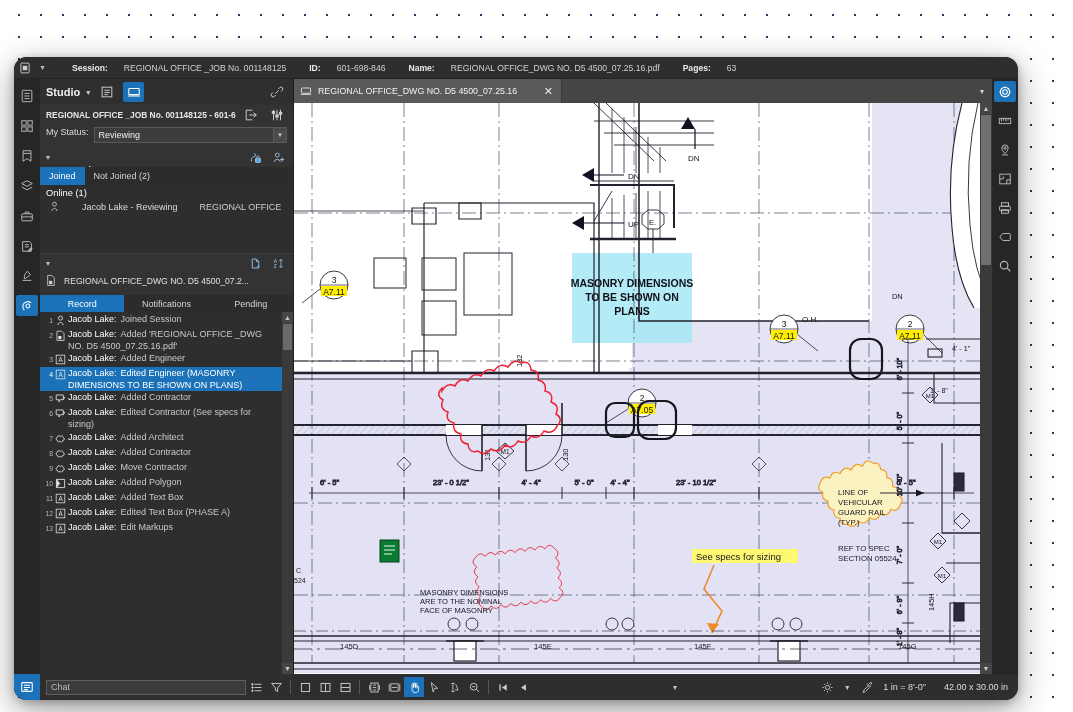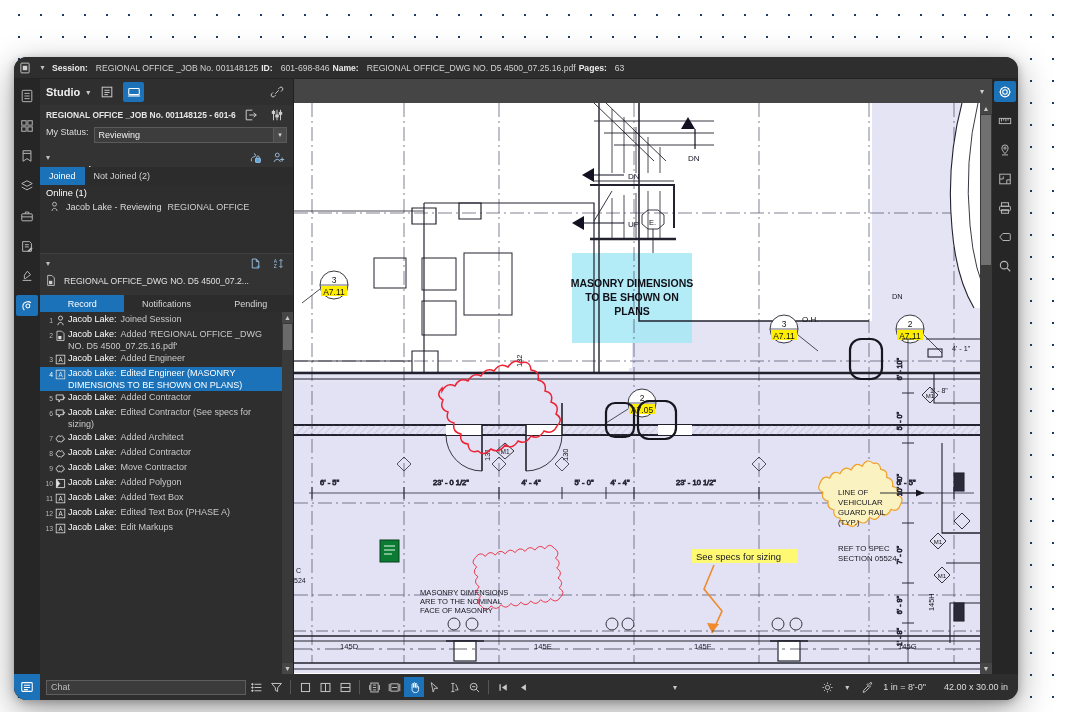--- a/index.html
+++ b/index.html
@@ -36,21 +36,21 @@
     height: 22px; flex: 0 0 22px; background: #2e2e2e;
     display: flex; align-items: center; gap: 0;
     color: #d8d8d8; font-size: 9px; white-space: nowrap;
     border-bottom: 1px solid #242424;
   }
   .tb-appicon {
     width: 22px; height: 22px; display: flex; align-items: center; justify-content: center;
   }
   .tb-appicon svg { width: 12px; height: 12px; }
   .tb-caret { width: 13px; text-align: center; color: #bdbdbd; font-size: 8px; }
-  .tb-seg { margin-left: 3px; display: flex; gap: 8px; align-items: baseline; }
+  .tb-seg { margin-left: 23px; display: flex; gap: 16px; align-items: baseline; }
   .tb-lab { font-weight: bold; color: #eaeaea; font-size: 8.6px; }
   .tb-val { color: #d2d2d2; font-size: 8.6px; }
   
   #body { flex: 1 1 auto; display: flex; min-height: 0; }
   
   #leftrail {
     width: 26px; flex: 0 0 26px; background: #262626;
     display: flex; flex-direction: column; align-items: center; padding-top: 6px; gap: 9px;
   }
   .rail-btn {
@@ -106,21 +106,21 @@
   .sect-head .ic { width: 17px; height: 16px; display: flex; align-items: center; justify-content: center; color: #9fc4e4; }
   .sect-head .ic svg { width: 13px; height: 13px; }
   #att-tabs { height: 18px; display: flex; background: #2c2c2c; }
   .att-tab {
     padding: 0 9px; display: flex; align-items: center; font-size: 9px; color: #d4d4d4;
   }
   .att-tab.active { background: #1b72b8; color: #fff; }
   #attendee-body { background: #2e2e2e; height: 68px; padding: 3px 6px 0 6px; }
   #online-label { color: #ffffff; font-size: 9.3px; font-weight: normal; margin-bottom: 3px; }
   .attendee {
-    display: flex; align-items: center; gap: 6px; font-size: 9px; color: #dcdcdc; padding-left: 3px;
+    display: flex; align-items: center; gap: 22px; font-size: 9px; color: #dcdcdc; padding-left: 3px;
   }
   .attendee .av { width: 11px; display: flex; justify-content: center; color: #cfcfcf; }
   .attendee .av svg { width: 9px; height: 11px; }
   .attendee .org { color: #cdcdcd; text-align: right; }
   #doc-body { background: #333; padding: 2px 6px 4px 6px; }
   .doc-item { display: flex; align-items: center; gap: 6px; font-size: 8.6px; color: #e0e0e0; }
   .doc-item .dic { width: 12px; color: #cfcfcf; }
   .doc-item .dic svg { width: 10px; height: 12px; }
   #rec-tabs { height: 17px; flex: 0 0 17px; display: flex; background: #2c2c2c; margin-top: 3px; }
   .rec-tab {
@@ -547,20 +547,30 @@
           <div class="sc-arrow">▲</div>
           <div class="sc-thumb"></div>
           <div class="sc-track"></div>
           <div class="sc-arrow">▼</div>
         </div>
       </div>
     </div>
 
     <div id="docarea">
       <div id="doctabs">
+        <div id="doctab">
+          <span class="tabic">
+            <svg viewBox="0 0 16 16" fill="none" stroke="currentColor" stroke-width="1.2">
+              <rect x="2" y="4" width="12" height="7" rx="1"></rect>
+                <line x1="1" y1="12.5" x2="15" y2="12.5"></line>
+            </svg>
+          </span>
+          <span class="tabname">REGIONAL  OFFICE_DWG NO. D5 4500_07.25.16</span>
+          <span class="tabclose">✕</span>
+        </div>
         <div class="tabfill">
           <span>▾</span>
         </div>
       </div>
 
       <div id="canvaswrap">
         <div id="canvas">
           <svg id="dwg" width="700" height="570" viewBox="0 0 700 570">
             <defs>
               <pattern id="hatch" width="5" height="5" patternTransform="rotate(45)" patternUnits="userSpaceOnUse">

